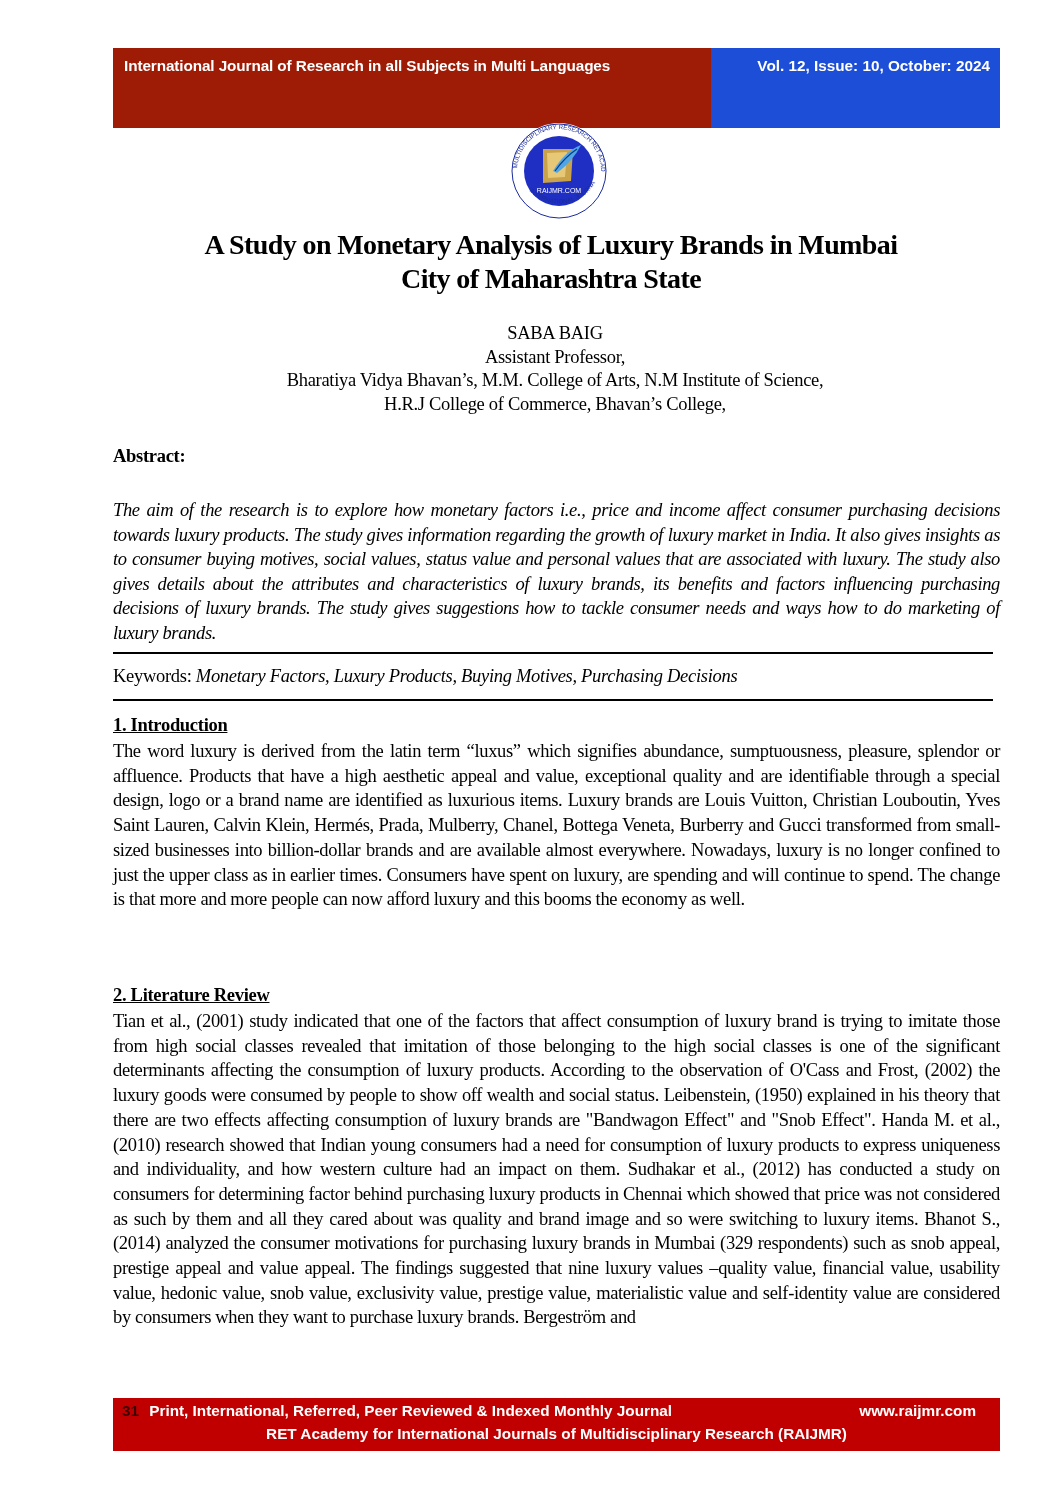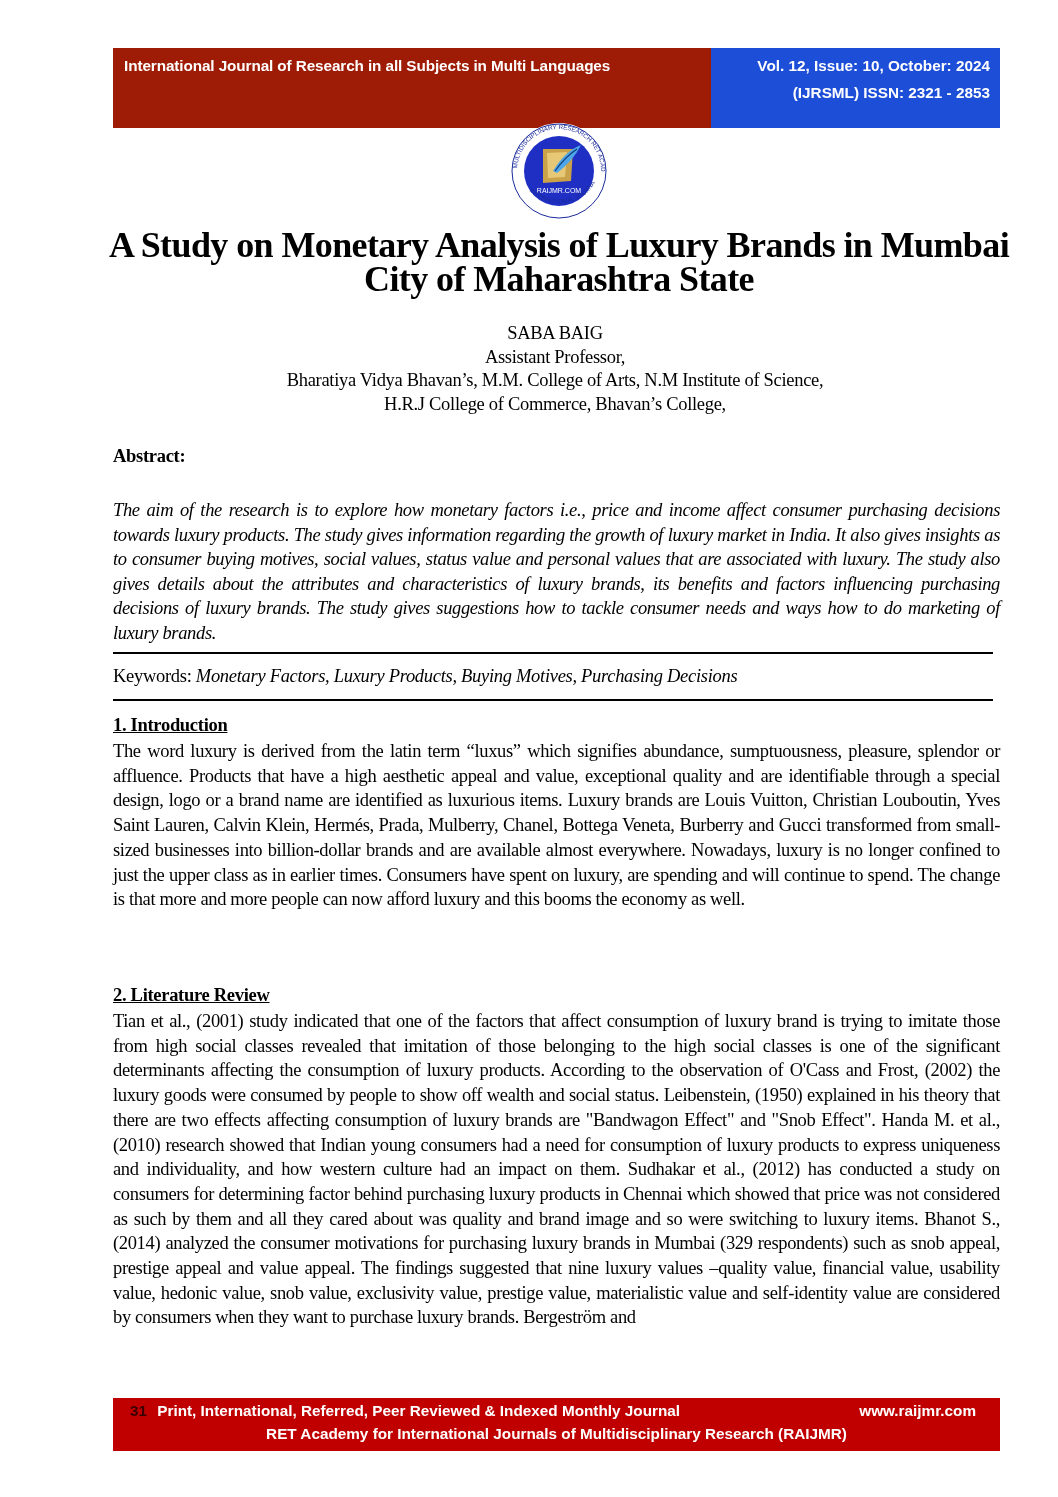--- a/index.html
+++ b/index.html
@@ -1,46 +1,45 @@
 <!DOCTYPE html>
 <html><head>
 <meta charset="utf-8">
 <style>
   html, body { margin: 0; padding: 0; background: #ffffff; }
   body { width: 1058px; height: 1497px; position: relative; overflow: hidden; font-family: "Liberation Serif", serif; color: #000; }
   .hdr { position: absolute; left: 113px; top: 48px; width: 887px; height: 80px; display: flex; }
   .hdr-left { width: 598px; background: #9e1b05; color: #fff; font-family: "Liberation Sans", sans-serif; font-weight: bold; font-size: 15.3px; line-height: 27px; padding: 4px 0 0 11px; box-sizing: border-box; letter-spacing: -0.1px; }
   .hdr-right { flex: 1; background: #1d4ed8; color: #fff; font-family: "Liberation Sans", sans-serif; font-weight: bold; font-size: 15.3px; line-height: 27px; padding: 4px 10px 0 0; box-sizing: border-box; text-align: right; }
   .logo { position: absolute; left: 503px; top: 121px; width: 112px; height: 100px; }
-  .title { position: absolute; left: 104px; top: 228px; width: 910px; text-align: center; font-weight: bold; font-size: 36px; line-height: 34px; letter-spacing: -0.6px; }
+  .title { position: absolute; left: 96px; top: 228px; width: 910px; text-align: center; font-weight: bold; font-size: 28px; line-height: 34px; letter-spacing: -0.6px; }
   .author { position: absolute; left: 100px; top: 322px; width: 910px; text-align: center; font-size: 18.5px; line-height: 23.5px; letter-spacing: -0.3px; }
   .abs-h { position: absolute; left: 113px; top: 446px; font-weight: bold; font-size: 18.5px; letter-spacing: -0.3px; }
   .abs-t { position: absolute; left: 113px; top: 470px; width: 887px; font-style: italic; font-size: 18.5px; line-height: 24.5px; text-align: justify; letter-spacing: -0.35px; margin-top: 28px; }
   .rule { position: absolute; left: 113px; width: 880px; height: 2px; background: #000; }
   .kw { position: absolute; left: 113px; top: 666px; font-size: 18.5px; letter-spacing: -0.3px; }
   .kw b { font-weight: normal; text-align: right; }
   .kw i { font-style: italic; }
   .sec-h { position: absolute; left: 113px; font-weight: bold; font-size: 18.5px; letter-spacing: -0.3px; text-decoration: underline; }
   .sec-t { position: absolute; left: 113px; width: 887px; font-size: 18.5px; line-height: 24.7px; text-align: justify; letter-spacing: -0.35px; }
   .ftr { position: absolute; left: 113px; top: 1398px; width: 887px; height: 53px; background: #c00000; color: #fff; font-family: "Liberation Sans", sans-serif; font-weight: bold; font-size: 15.3px; box-sizing: border-box; }
   .ftr-row1 { position: absolute; left: 9px; top: 4px; right: 16px; height: 22px; }
-  .ftr-num { color: #3a0000; margin-right: 6px; margin-left: 8px; }
+  .ftr-num { color: #3a0000; margin-right: 6px; }
   .ftr-url { position: absolute; right: 8px; top: 0; }
   .ftr-row2 { position: absolute; left: 0; right: 0; top: 27px; text-align: center; }
 </style>
 </head>
 <body>
 
 <div class="hdr">
   <div class="hdr-left">
     <div>International Journal of Research in all Subjects in Multi Languages</div>
   </div>
   <div class="hdr-right">
     <div>Vol. 12, Issue: 10, October: 2024</div>
-    <div>(IJRSML) ISSN: 2321 - 2853</div>
   </div>
 </div>
 
 <div class="logo">
   <svg width="112" height="100" viewBox="0 0 112 100">
     <circle cx="56" cy="50" r="48" fill="#ffffff"></circle>
     <circle cx="56" cy="50" r="47" fill="none" stroke="#1a2b9c" stroke-width="1"></circle>
     <circle cx="56" cy="50" r="35" fill="#1f2fc4"></circle>
     <path d="M40 28 L70 28 L68 60 L40 62 Z" fill="#c9a24a"></path>
     <path d="M44 32 L64 31 L62 56 L45 57 Z" fill="#e7c877"></path>

